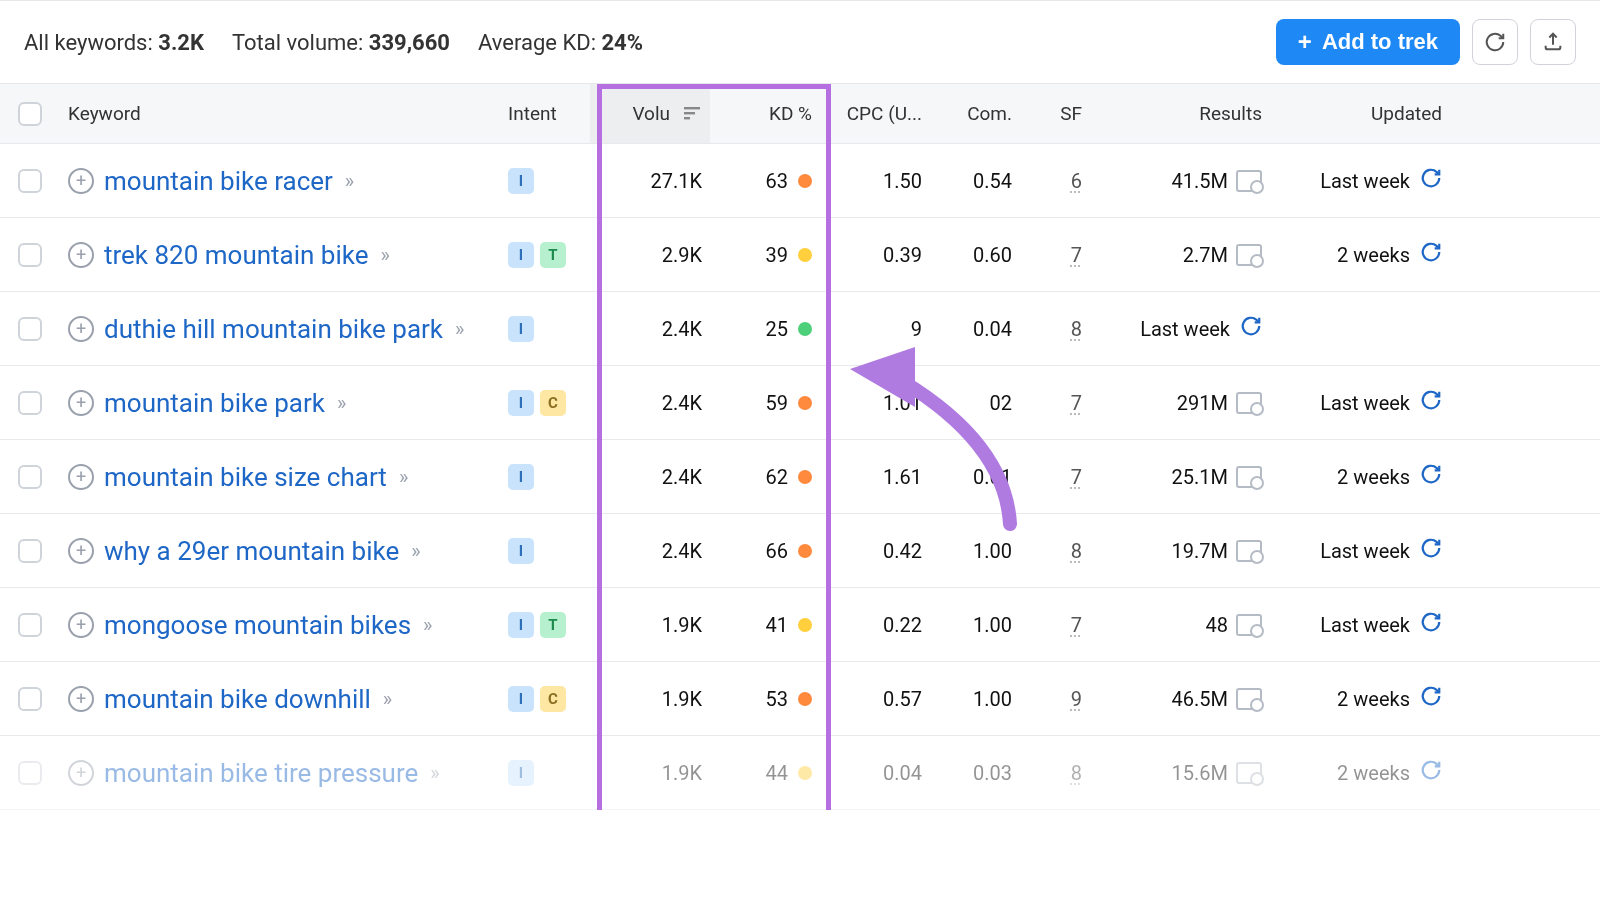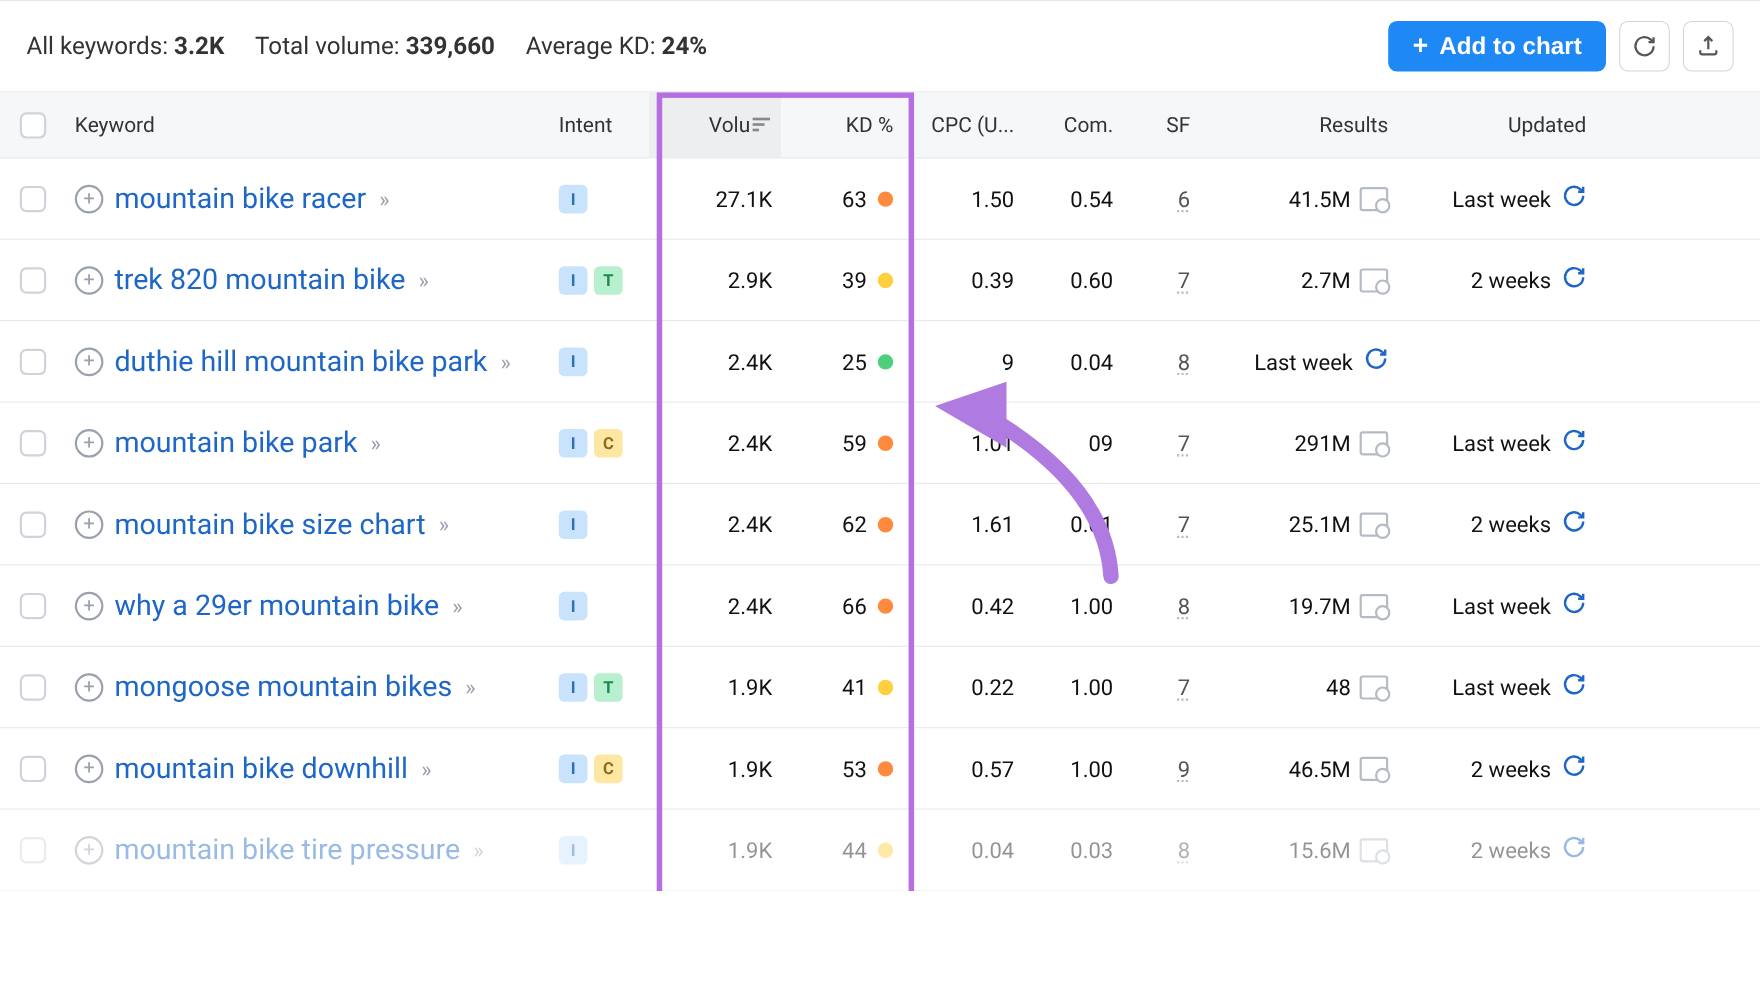--- a/index.html
+++ b/index.html
@@ -77,21 +77,21 @@
     border: 2px solid #cfd3da;
     border-radius: 6px;
     background: #fff;
     cursor: pointer;
   }
   .vol-header {
     background: #eceef0;
     display: flex;
     align-items: center;
     justify-content: flex-end;
-    gap: 2px;
+    gap: 14px;
     height: 100%;
     padding-right: 10px;
   }
   .sort-icon { color: #777; }
   .kw-cell { display:flex; align-items:center; gap:10px; }
   .expand {
     width: 26px; height: 26px;
     border: 2px solid #9aa1ad;
     border-radius: 50%;
     display:flex; align-items:center; justify-content:center;
@@ -160,21 +160,21 @@
       <b>339,660</b>
     </span>
     <span>
       <span>Average KD:</span>
       <b>24%</b>
     </span>
   </div>
   <div class="actions">
     <button class="btn-primary">
       <span style="font-size:24px;line-height:1;">+</span>
-      <span>Add to chart</span>
+      <span>Add to trek</span>
     </button>
     <button class="btn-icon">
       <svg viewBox="0 0 24 24" fill="none" stroke="currentColor" stroke-width="2.2">
           <path d="M21 12a9 9 0 1 1-3-6.7L21 8"></path>
           <path d="M21 3v5h-5"></path>
         </svg>
     </button>
     <button class="btn-icon">
       <svg viewBox="0 0 24 24" fill="none" stroke="currentColor" stroke-width="2.2">
           <path d="M12 15V4"></path>
@@ -316,21 +316,21 @@
           <div class="cell intent-cell">
             <div class="intent-badge intent-I">I</div>
             <div class="intent-badge intent-C">C</div>
           </div>
           <div class="cell right">2.4K</div>
           <div class="cell kd-cell">
             <span>59</span>
             <span class="dot dot-orange"></span>
           </div>
           <div class="cell right">1.01</div>
-          <div class="cell right">09</div>
+          <div class="cell right">02</div>
           <div class="cell right"><span class="sf-val">7</span></div>
           <div class="cell results-cell">
             <span>291M</span>
             <span class="serp-icon"></span>
           </div>
           <div class="cell updated-cell">
             <span>Last week</span>
             <span class="refresh"><svg viewBox="0 0 24 24" fill="none" stroke="currentColor" stroke-width="2.4">
                 <path d="M21 12a9 9 0 1 1-3-6.7L21 8"></path>
                 <path d="M21 3v5h-5"></path>

